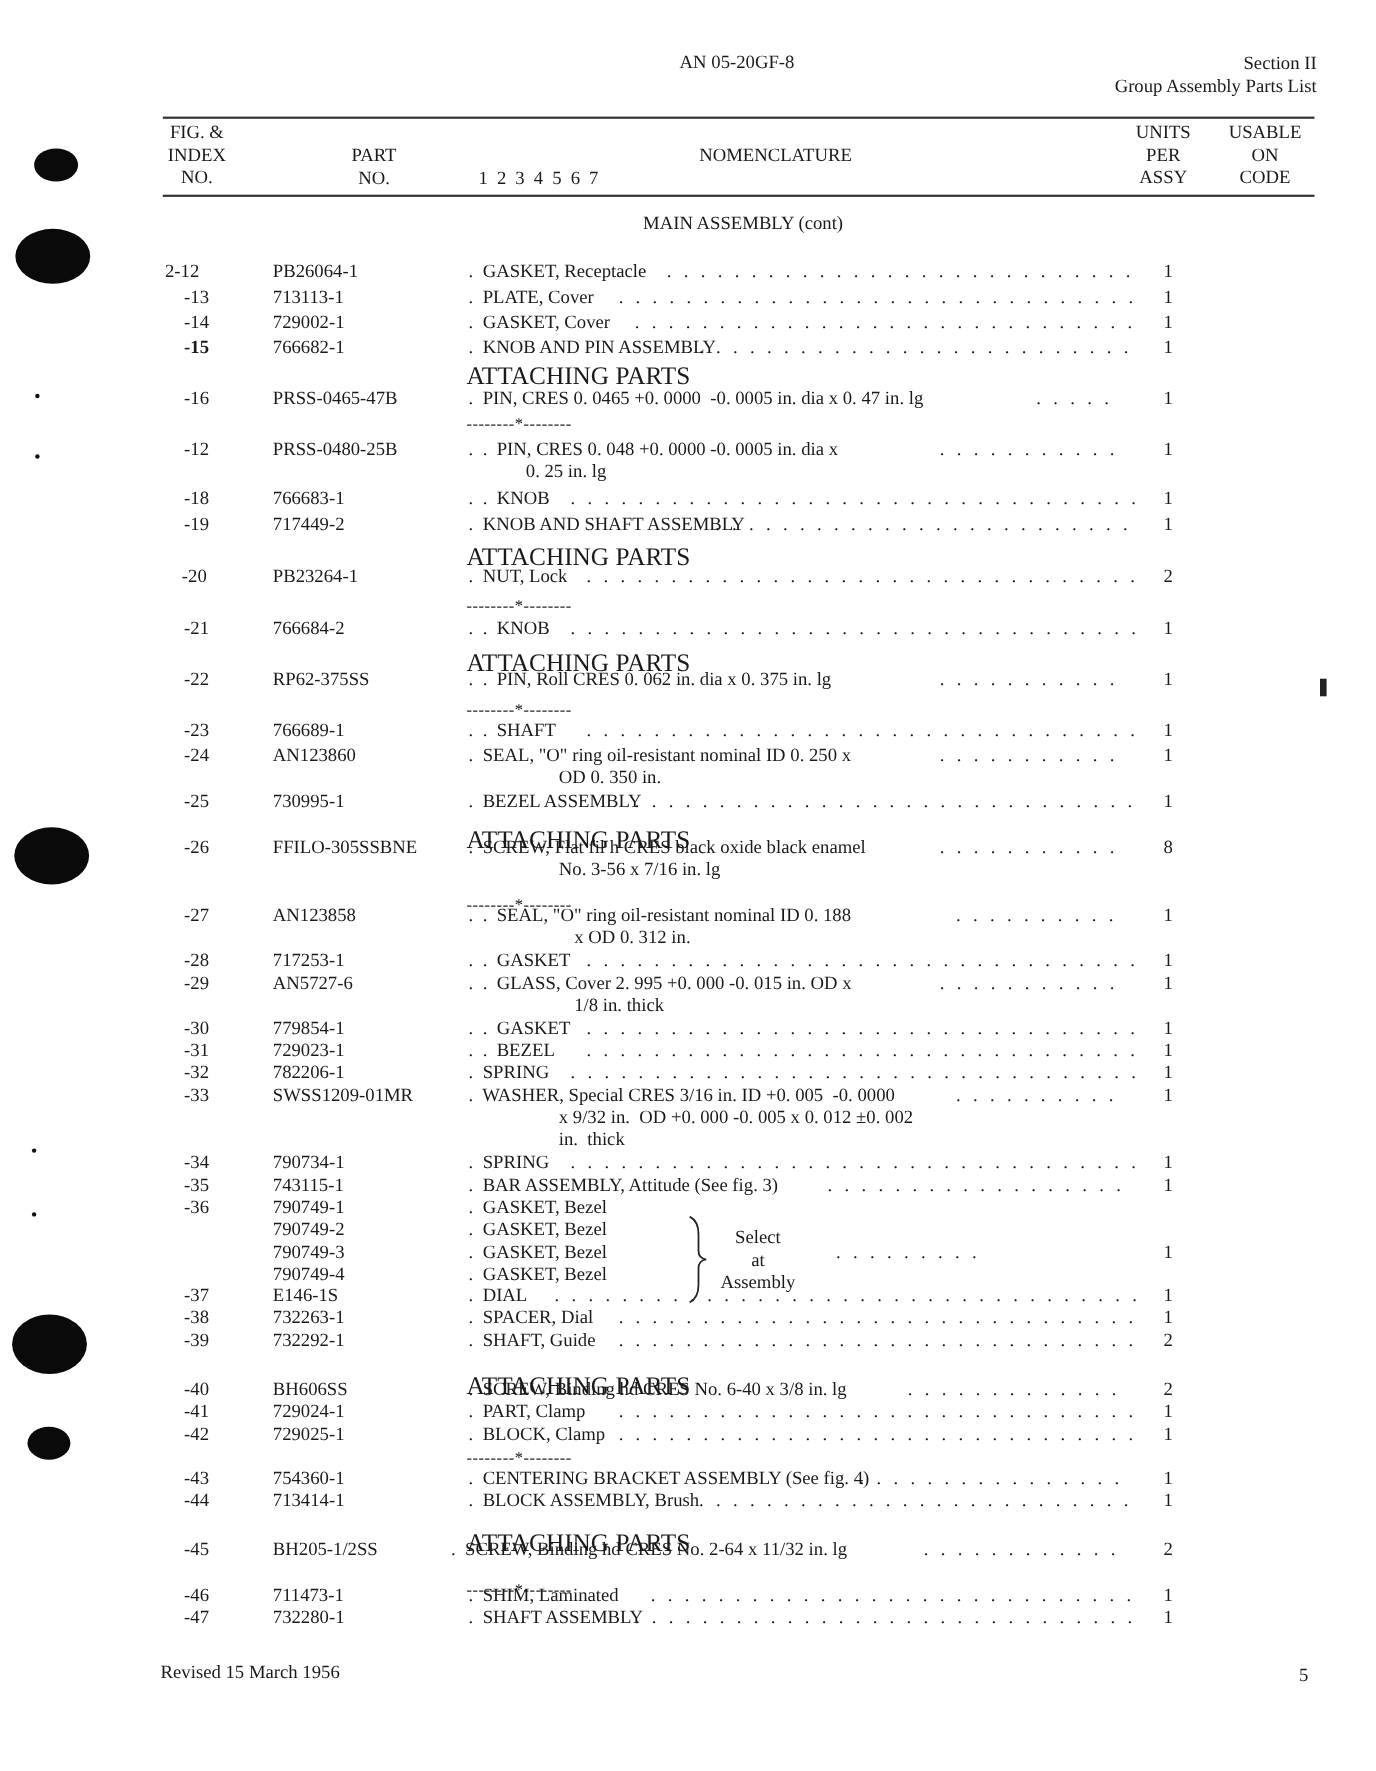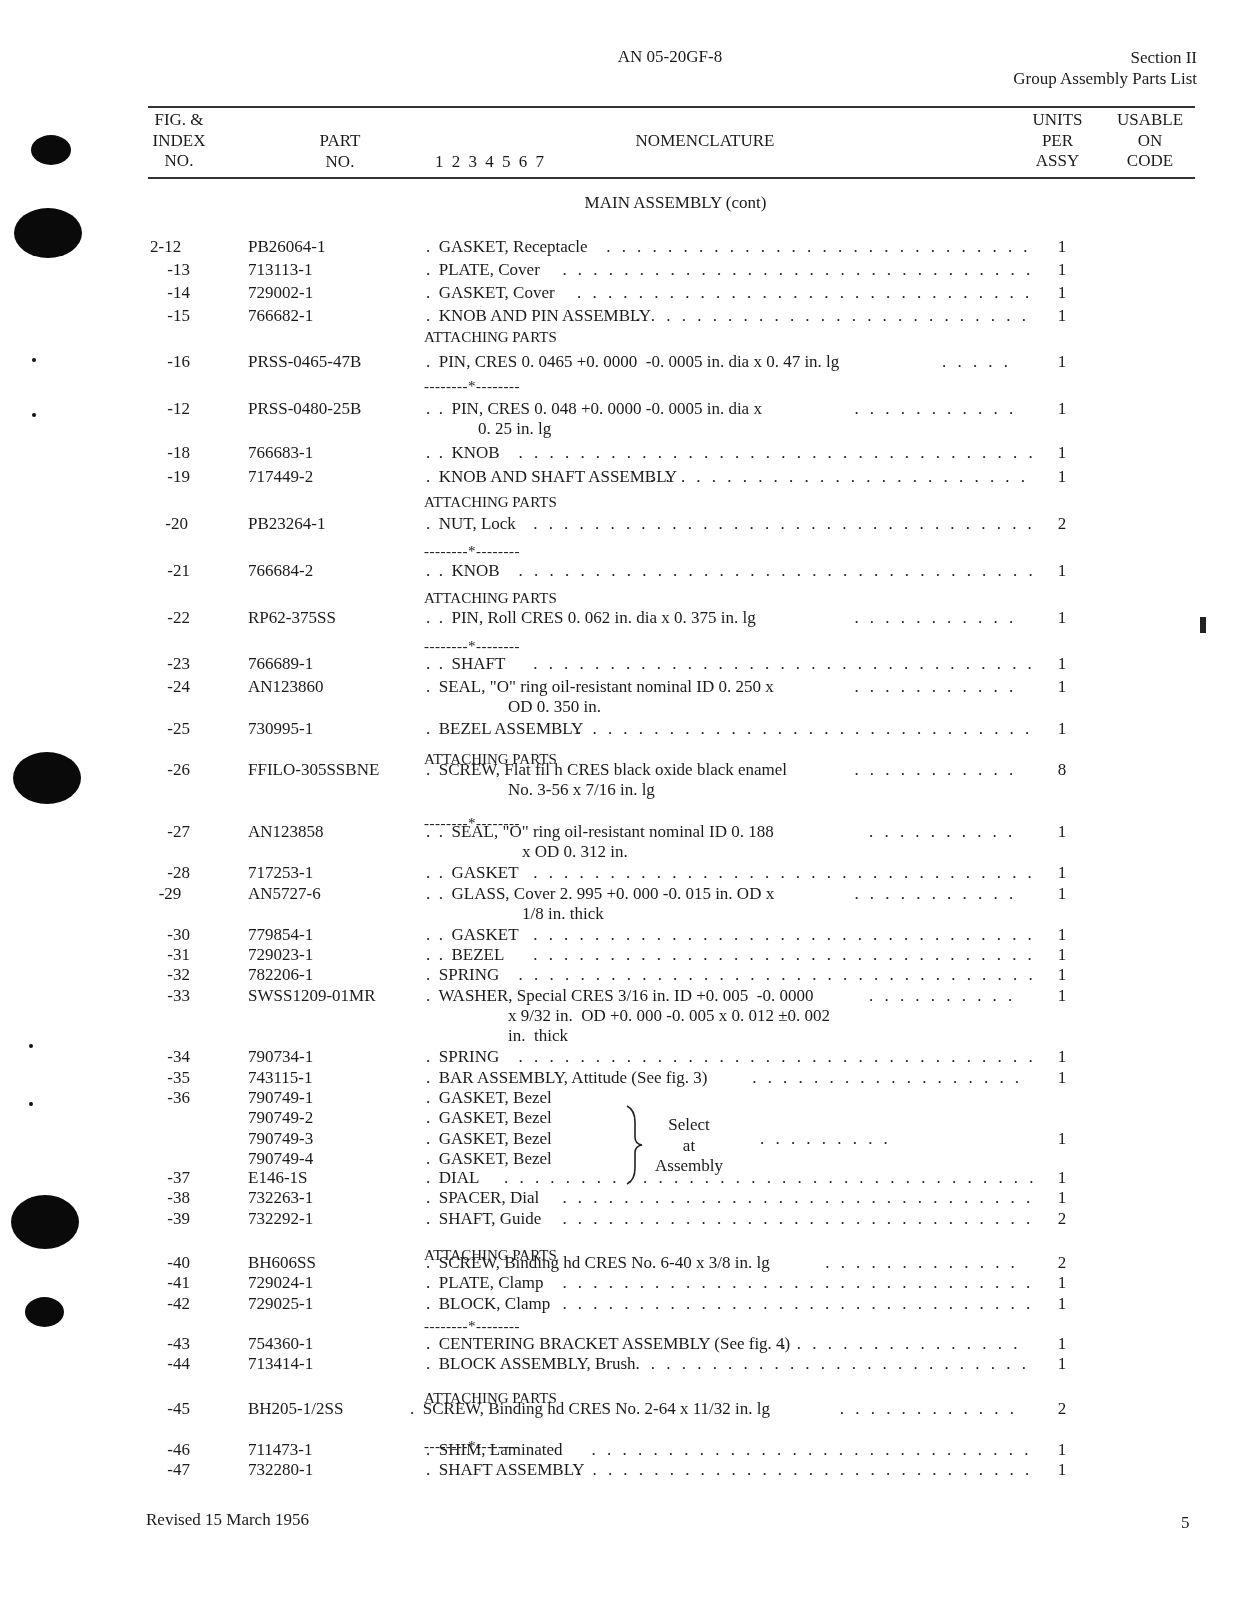--- a/index.html
+++ b/index.html
@@ -23,21 +23,21 @@
 
   .row { position: absolute; left: 0; width: 1251px; font-size: 17px; line-height: 20px; }
   .row .idx { position: absolute; left: 150px; width: 45px; text-align: right; }
   .row .idx.first { left: 150px; text-align: left; }
   .row .pn { position: absolute; left: 248px; white-space: nowrap; }
   .row .nom { position: absolute; white-space: pre; }
   .row .cont { position: absolute; white-space: pre; top: 20px; }
   .row .dots { position: absolute; white-space: pre; }
   .row .qty { position: absolute; left: 1055px; width: 14px; text-align: center; }
 
-  .attach { position: absolute; left: 424px; font-size: 15px; }
+  .attach { position: absolute; left: 424px; font-size: 23px; }
   .sep { position: absolute; left: 424px; font-size: 15px; letter-spacing: 0.5px; }
 
   .brace-note { position: absolute; left: 655px; top: 1115px; font-size: 17px; line-height: 20.5px; text-align: center; }
   .brace { position: absolute; left: 625px; top: 1104px; }
 
   .footer-left { position: absolute; left: 146px; top: 1510px; font-size: 17px; }
   .footer-right { position: absolute; left: 1181px; top: 1513px; font-size: 17px; }
 </style>
 </head>
 <body>
@@ -115,21 +115,21 @@
       <span class="qty">1</span>
     </div>
     <div class="row" style="top: 283px;">
       <span class="idx" style="left: 150px; width: 40px; text-align: right;">-14</span>
       <span class="pn">729002-1</span>
       <span class="nom" style="left: 426px;">.  GASKET, Cover</span>
       <span class="dots" style="left: 577px; letter-spacing: 0.9px;">.  .  .  .  .  .  .  .  .  .  .  .  .  .  .  .  .  .  .  .  .  .  .  .  .  .  .  .  .  .</span>
       <span class="qty">1</span>
     </div>
     <div class="row" style="top: 306px;">
-      <span class="idx" style="left: 150px; width: 40px; text-align: right;">-15</span>
+      <span class="idx" style="left: 150px; width: 40px; text-align: right; font-weight: bold;">-15</span>
       <span class="pn">766682-1</span>
       <span class="nom" style="left: 426px;">.  KNOB AND PIN ASSEMBLY</span>
       <span class="dots" style="left: 635.4px; letter-spacing: 0.9px;">.  .  .  .  .  .  .  .  .  .  .  .  .  .  .  .  .  .  .  .  .  .  .  .  .  .</span>
       <span class="qty">1</span>
     </div>
     <div class="row" style="top: 352px;">
       <span class="idx" style="left: 150px; width: 40px; text-align: right;">-16</span>
       <span class="pn">PRSS-0465-47B</span>
       <span class="nom" style="left: 426px;">.  PIN, CRES 0. 0465 +0. 0000  -0. 0005 in. dia x 0. 47 in. lg</span>
       <span class="dots" style="left: 942px; letter-spacing: 0.9px;">.  .  .  .  .</span>
@@ -217,21 +217,21 @@
       <span class="qty">1</span>
     </div>
     <div class="row" style="top: 863px;">
       <span class="idx" style="left: 150px; width: 40px; text-align: right;">-28</span>
       <span class="pn">717253-1</span>
       <span class="nom" style="left: 426px;">.  .  GASKET</span>
       <span class="dots" style="left: 533.2px; letter-spacing: 0.9px;">.  .  .  .  .  .  .  .  .  .  .  .  .  .  .  .  .  .  .  .  .  .  .  .  .  .  .  .  .  .  .  .  .</span>
       <span class="qty">1</span>
     </div>
     <div class="row" style="top: 884px;">
-      <span class="idx" style="left: 150px; width: 40px; text-align: center;">-29</span>
+      <span class="idx" style="left: 150px; width: 40px; text-align: right;">-29</span>
       <span class="pn">AN5727-6</span>
       <span class="nom" style="left: 426px;">.  .  GLASS, Cover 2. 995 +0. 000 -0. 015 in. OD x</span>
       <span class="dots" style="left: 854.4px; letter-spacing: 0.9px;">.  .  .  .  .  .  .  .  .  .  .</span>
       <span class="cont" style="left: 522px;">1/8 in. thick</span>
       <span class="qty">1</span>
     </div>
     <div class="row" style="top: 925px;">
       <span class="idx" style="left: 150px; width: 40px; text-align: right;">-30</span>
       <span class="pn">779854-1</span>
       <span class="nom" style="left: 426px;">.  .  GASKET</span>
@@ -324,21 +324,21 @@
     <div class="row" style="top: 1253px;">
       <span class="idx" style="left: 150px; width: 40px; text-align: right;">-40</span>
       <span class="pn">BH606SS</span>
       <span class="nom" style="left: 426px;">.  SCREW, Binding hd CRES No. 6-40 x 3/8 in. lg</span>
       <span class="dots" style="left: 825.2px; letter-spacing: 0.9px;">.  .  .  .  .  .  .  .  .  .  .  .  .</span>
       <span class="qty">2</span>
     </div>
     <div class="row" style="top: 1273px;">
       <span class="idx" style="left: 150px; width: 40px; text-align: right;">-41</span>
       <span class="pn">729024-1</span>
-      <span class="nom" style="left: 426px;">.  PLATE, Clamp</span>
+      <span class="nom" style="left: 426px;">.  PART, Clamp</span>
       <span class="dots" style="left: 562.4px; letter-spacing: 0.9px;">.  .  .  .  .  .  .  .  .  .  .  .  .  .  .  .  .  .  .  .  .  .  .  .  .  .  .  .  .  .  .</span>
       <span class="qty">1</span>
     </div>
     <div class="row" style="top: 1294px;">
       <span class="idx" style="left: 150px; width: 40px; text-align: right;">-42</span>
       <span class="pn">729025-1</span>
       <span class="nom" style="left: 426px;">.  BLOCK, Clamp</span>
       <span class="dots" style="left: 562.4px; letter-spacing: 0.9px;">.  .  .  .  .  .  .  .  .  .  .  .  .  .  .  .  .  .  .  .  .  .  .  .  .  .  .  .  .  .  .</span>
       <span class="qty">1</span>
     </div>

